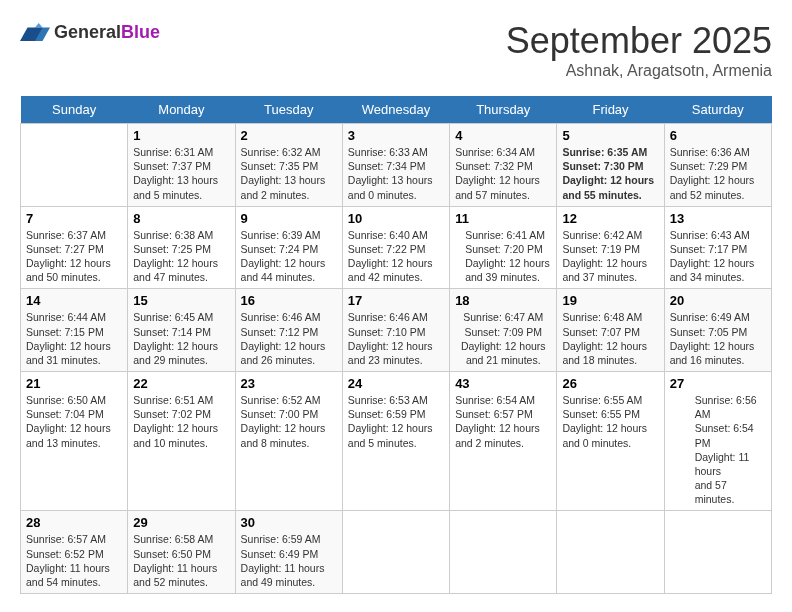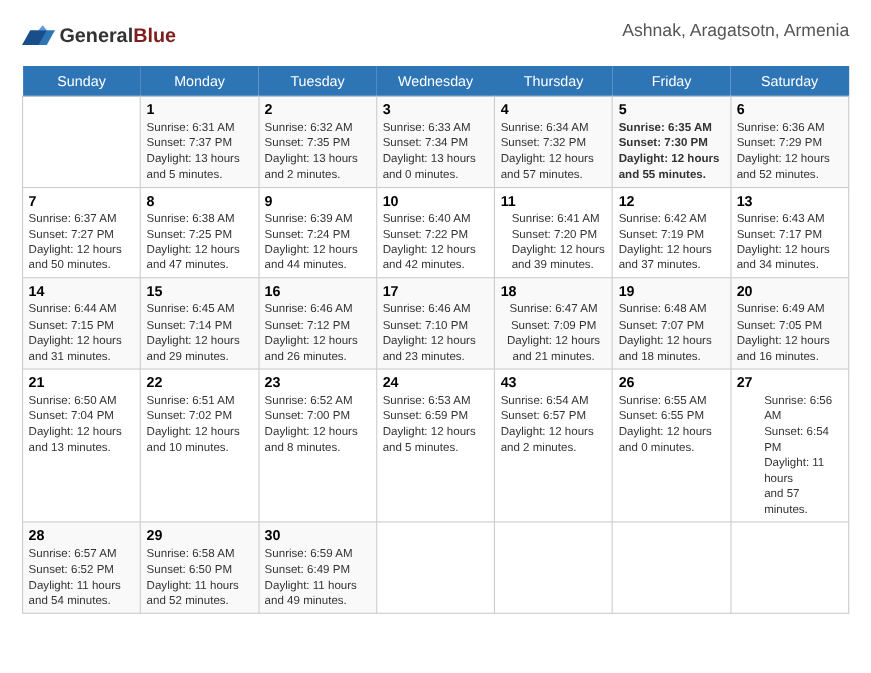--- a/index.html
+++ b/index.html
@@ -22,21 +22,21 @@
       gap: 4px;
     }
     .logo-text-general {
       font-size: 18px;
       font-weight: bold;
       color: #333;
     }
     .logo-text-blue {
       font-size: 18px;
       font-weight: bold;
-      color: #7f1d1d;
+      color: #a21caf;
     }
     .logo-icon {
       width: 30px;
       height: 24px;
     }
     .title-block {
       text-align: right;
     }
     .month-title {
       font-size: 36px;
@@ -97,20 +97,21 @@
     <svg class="logo-icon" viewBox="0 0 40 32" xmlns="http://www.w3.org/2000/svg">
       <polygon points="10,28 30,28 40,10 20,10" fill="#2e75b6"></polygon>
       <polygon points="0,28 20,28 30,10 10,10" fill="#1a4e8a"></polygon>
       <polygon points="20,10 30,10 25,4" fill="#5b9bd5"></polygon>
     </svg>
     <div>
       <span class="logo-text-general">General</span><span class="logo-text-blue">Blue</span>
     </div>
   </div>
   <div class="title-block">
+    <div class="month-title">September 2025</div>
     <div class="location-title">Ashnak, Aragatsotn, Armenia</div>
   </div>
 </div>
 
 <table>
   <thead>
     <tr id="weekday-header">
     <th>Sunday</th>
         <th>Monday</th>
         <th>Tuesday</th>

